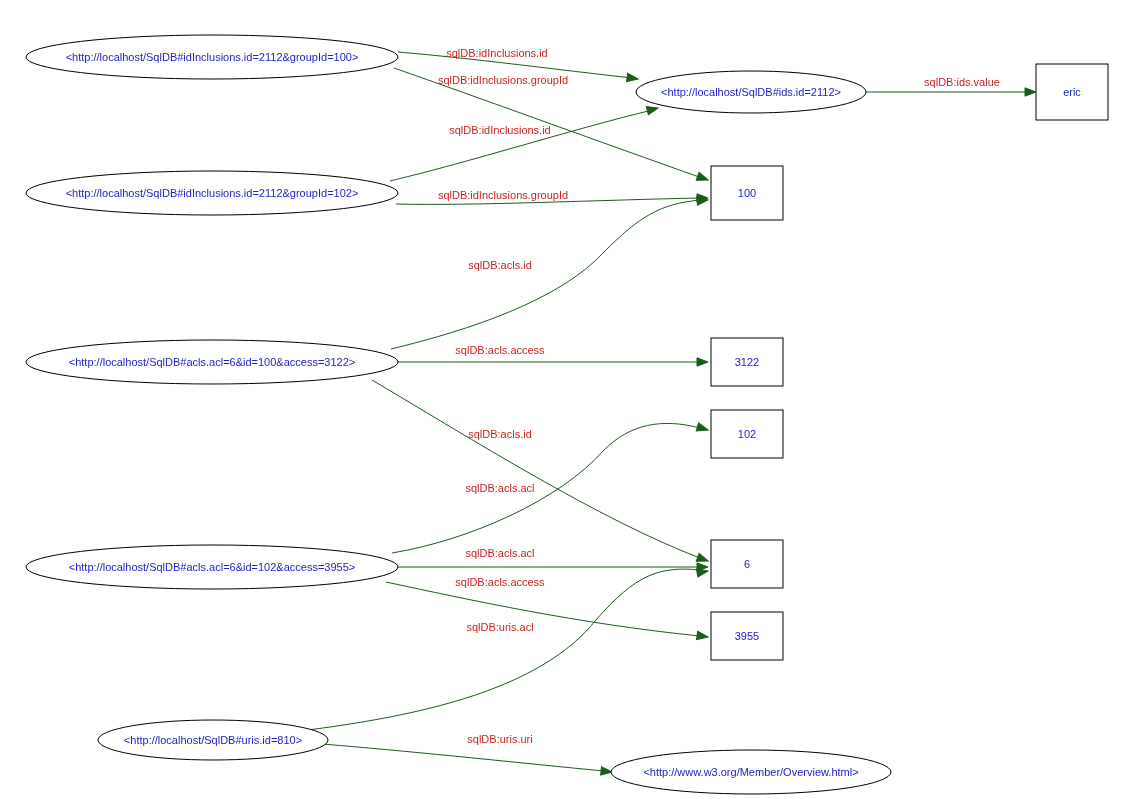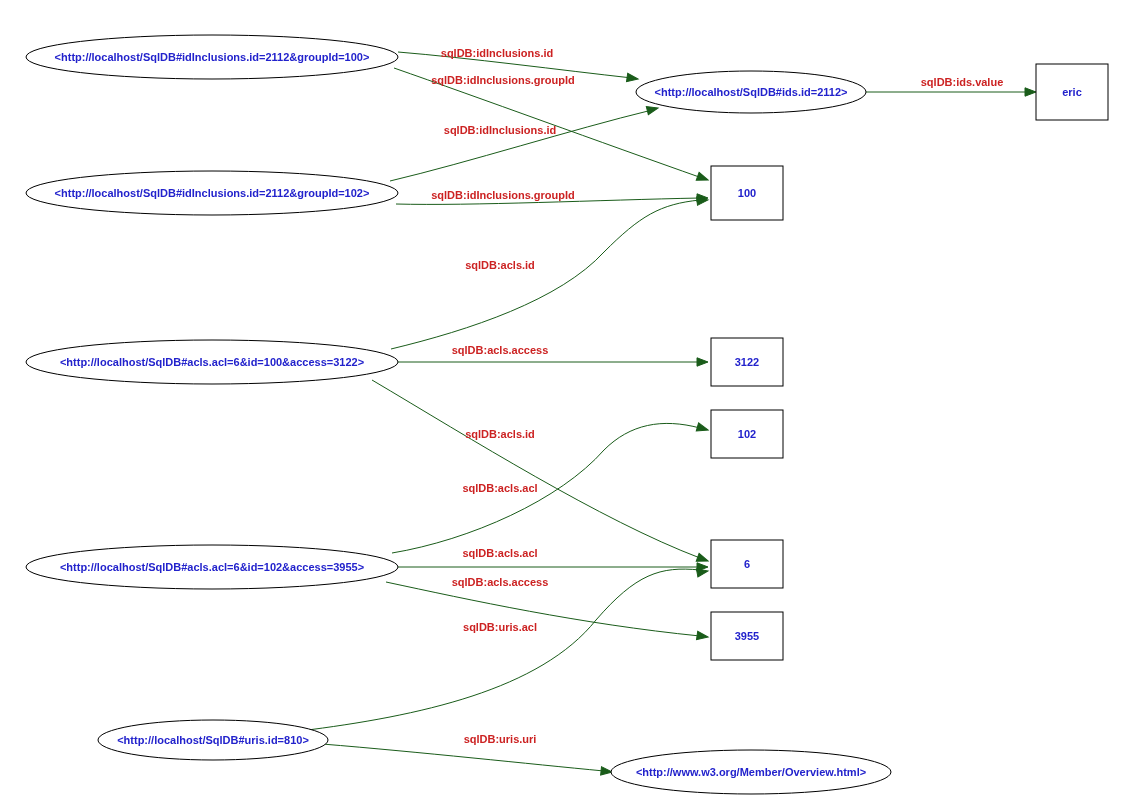--- a/index.html
+++ b/index.html
@@ -1,18 +1,18 @@
 <!DOCTYPE html>
 <html><head>
 <meta charset="utf-8">
 <style>
   html,body{margin:0;padding:0;background:#ffffff;}
   body{width:1132px;height:799px;overflow:hidden;
        font-family:"Liberation Sans","DejaVu Sans",sans-serif;}
-  #stage{position:relative;width:1132px;height:799px;background:#fff;font-weight:bold;}
+  #stage{position:relative;width:1132px;height:799px;background:#fff;}
   svg#graph{position:absolute;left:0;top:0;width:1132px;height:799px;}
   .node-ellipse{fill:#ffffff;stroke:#000000;stroke-width:1;}
   .node-rect{fill:#ffffff;stroke:#000000;stroke-width:1;}
   .node-label{fill:#2222cc;font-family:"Liberation Sans","DejaVu Sans",sans-serif;
               font-size:11px;text-anchor:middle;dominant-baseline:middle;}
   .node-label-lit{fill:#2222cc;font-family:"Liberation Sans","DejaVu Sans",sans-serif;
               font-size:11px;text-anchor:middle;dominant-baseline:middle;}
   .edge-path{fill:none;stroke:#1a5c1a;stroke-width:1;}
   .edge-head{fill:#1a5c1a;stroke:#1a5c1a;stroke-width:1;}
   .edge-label{fill:#cc2222;font-family:"Liberation Sans","DejaVu Sans",sans-serif;

